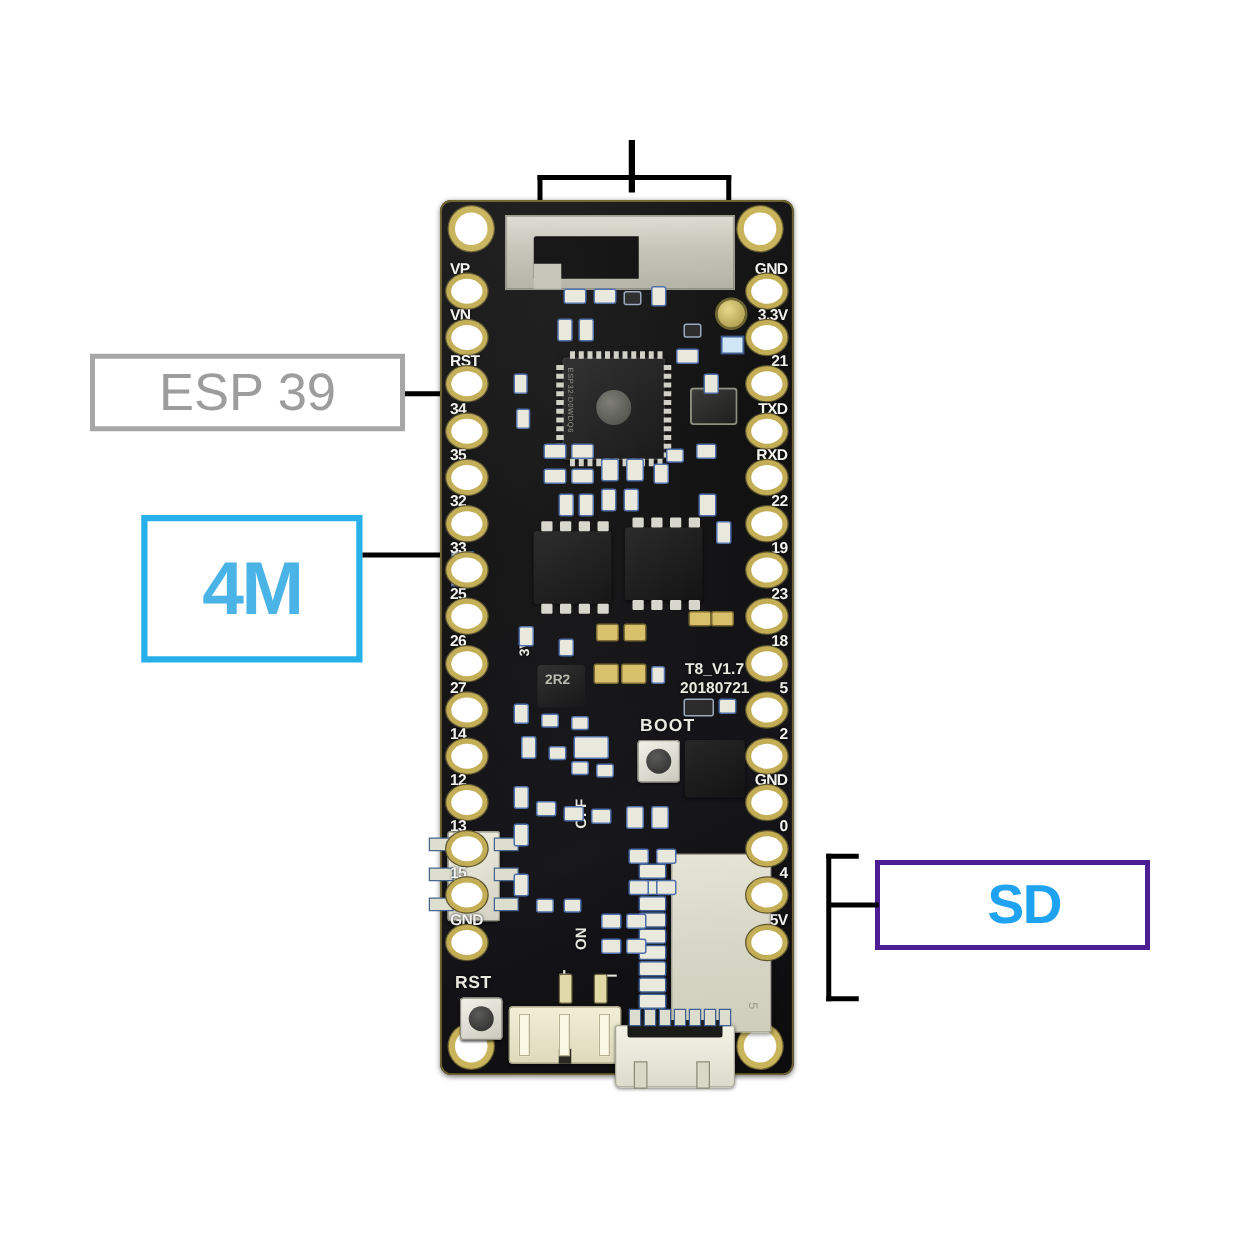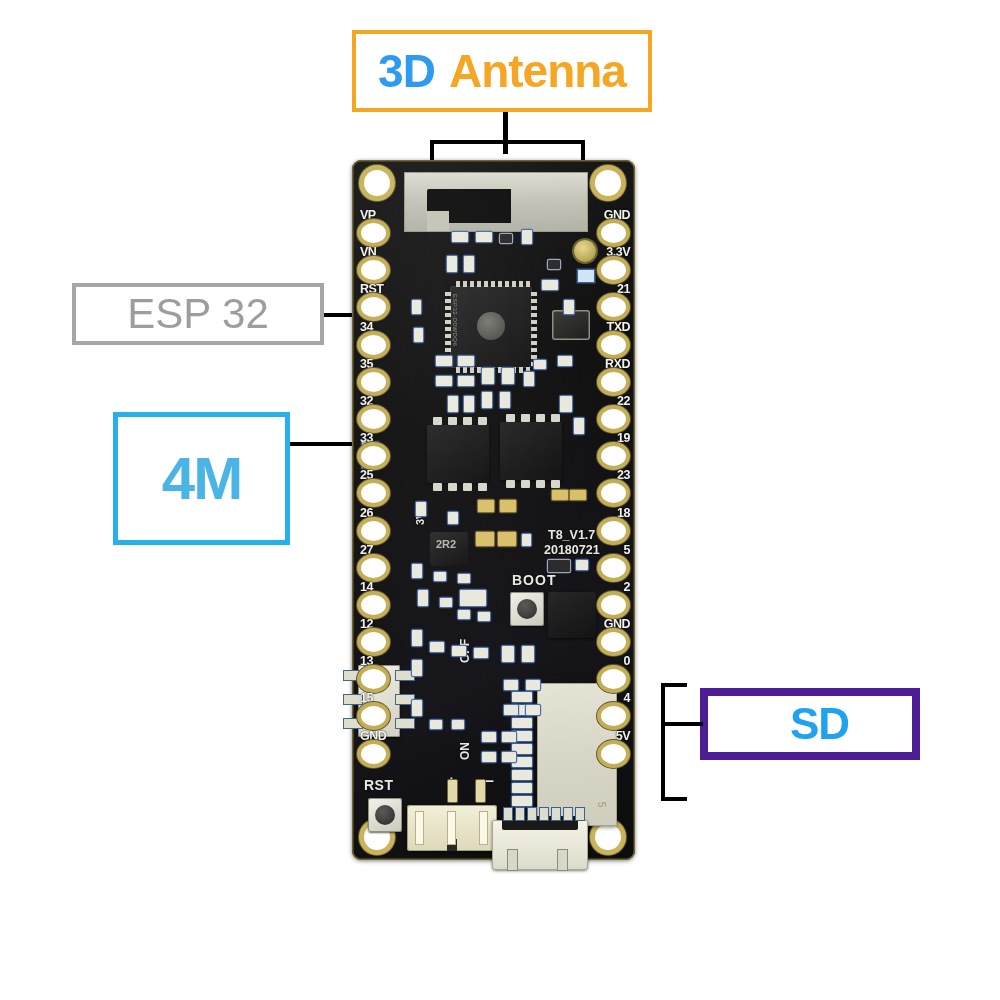--- a/index.html
+++ b/index.html
@@ -13,26 +13,26 @@
            justify-content:center;box-sizing:border-box;line-height:1;}
   .callout span{white-space:nowrap;}
 
   #callout-antenna{left:352px;top:30px;width:300px;height:82px;border:4px solid #F5A623;}
   #callout-antenna .t1{color:#2E9BF0;font-size:46px;font-weight:bold;letter-spacing:-1px;}
   #callout-antenna .t2{color:#F5A623;font-size:46px;font-weight:bold;margin-left:14px;letter-spacing:-1px;}
 
   #callout-esp{left:72px;top:283px;width:252px;height:62px;border:4px solid #A6A6A6;}
   #callout-esp .t1{color:#9D9D9D;font-size:42px;letter-spacing:0px;}
 
-  #callout-psram{left:113px;top:412px;width:177px;height:133px;border:5px solid #28B0EA;
+  #callout-psram{left:113px;top:412px;width:177px;height:118px;border:5px solid #28B0EA;
                  flex-direction:column;justify-content:center;}
   #callout-psram .t1{color:#4BB4E6;font-size:60px;font-weight:bold;letter-spacing:-2px;}
   #callout-psram .t2{color:#F0532B;font-size:34px;font-weight:bold;margin-top:2px;letter-spacing:-1px;}
 
-  #callout-sd{left:700px;top:688px;width:220px;height:72px;border:8px solid #4c1d95;padding-left:19px;}
+  #callout-sd{left:700px;top:688px;width:220px;height:72px;border:4px solid #4c1d95;padding-left:19px;}
   #callout-sd .t1{color:#1FA2F0;font-size:44px;font-weight:bold;letter-spacing:-1px;}
   #callout-sd .t2{color:#000000;font-size:44px;font-weight:bold;margin-left:12px;letter-spacing:-1px;}
 
   
   .lead{position:absolute;background:#000;}
   #lead-antenna{left:503px;top:112px;width:5px;height:42px;}
   #lead-antenna-bar{left:430px;top:140px;width:155px;height:4px;}
   #lead-antenna-l{left:430px;top:140px;width:4px;height:22px;}
   #lead-antenna-r{left:581px;top:140px;width:4px;height:22px;}
 
@@ -185,31 +185,27 @@
      background:linear-gradient(150deg,#272727,#131313);border-radius:3px;
      box-shadow:0 1px 3px rgba(0,0,0,.6);}
   #reg{position:absolute;left:10px;top:282px;width:16px;height:26px;
      background:#cfcfc2;box-shadow:0 0 0 1.2px #41618f;}
 </style>
 </head>
 <body>
 
 <div id="stage">
 
-  <div class="callout" id="callout-antenna">
-    <span class="t1">3D</span>
-    <span class="t2">Antenna</span>
-  </div>
   <div class="lead" id="lead-antenna"></div>
   <div class="lead" id="lead-antenna-bar"></div>
   <div class="lead" id="lead-antenna-l"></div>
   <div class="lead" id="lead-antenna-r"></div>
 
   <div class="callout" id="callout-esp">
-    <span class="t1">ESP 32</span>
+    <span class="t1">ESP 39</span>
   </div>
   <div class="lead" id="lead-esp"></div>
 
   <div class="callout" id="callout-psram">
     <span class="t1">4M</span>
   </div>
   <div class="lead" id="lead-psram"></div>
 
   <div class="callout" id="callout-sd">
     <span class="t1">SD</span>

